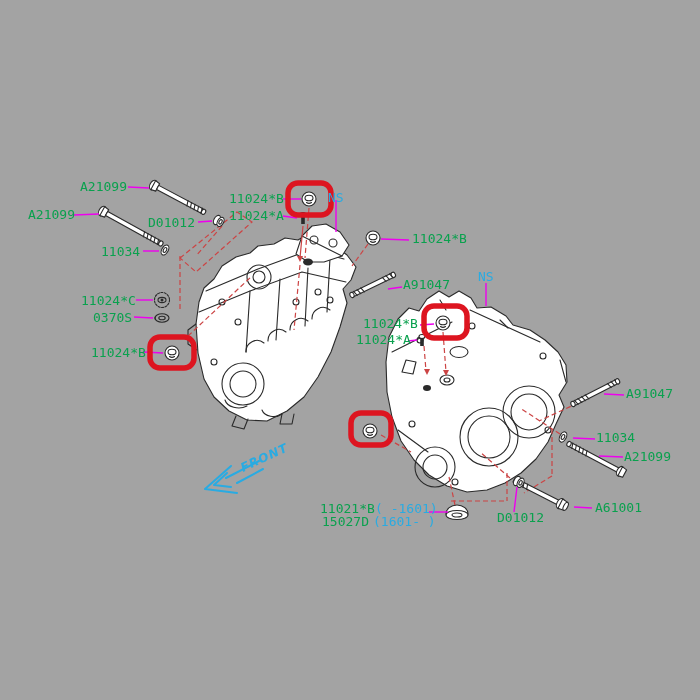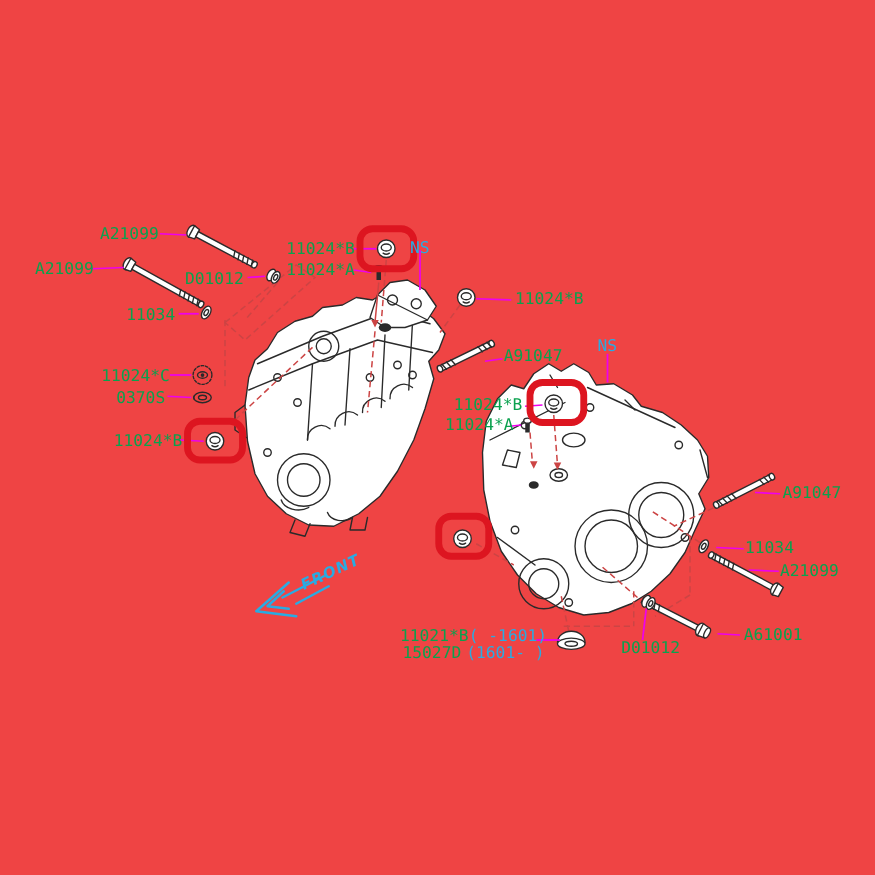--- a/index.html
+++ b/index.html
@@ -1,16 +1,16 @@
 <!DOCTYPE html>
 <html><head>
 <meta charset="utf-8">
 <style>
   html,body{margin:0;padding:0;background:#fff;}
-  .stage{position:relative;width:700px;height:700px;background:#ef4444;overflow:hidden;
+  .stage{position:relative;width:700px;height:700px;background:#a3a3a3;overflow:hidden;
          font-family:"DejaVu Sans Mono",monospace;}
   svg{display:block}
   .blk{fill:#ffffff;stroke:#2a2a2a;stroke-width:1.1;stroke-linejoin:round;stroke-linecap:round;}
   .bln{fill:none;stroke:#2a2a2a;stroke-width:1.1;stroke-linejoin:round;stroke-linecap:round;}
   .pd{fill:#2a2a2a;stroke:none;}
   .dash{fill:none;stroke:#cc4444;stroke-width:1.2;stroke-dasharray:5 3;}
   .rsol{fill:none;stroke:#cc4444;stroke-width:1.2;}
   .rtri{fill:#cc4444;stroke:none;}
   .lead{fill:none;stroke:#ee00ee;stroke-width:1.4;}
   .hl{fill:none;stroke:#dd1520;stroke-width:5.5;}

